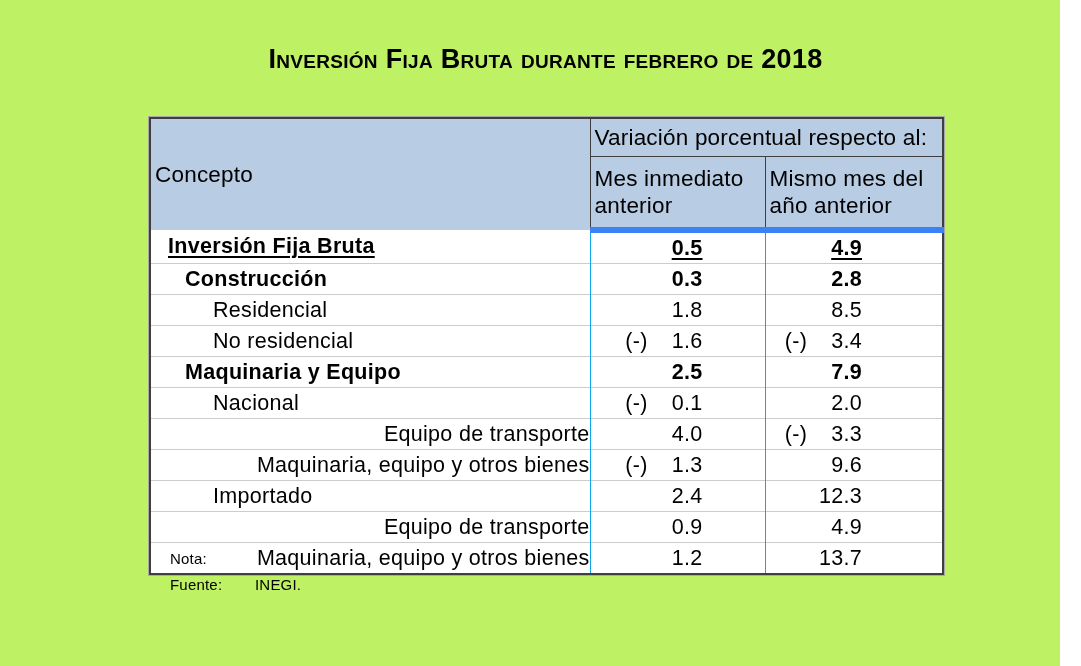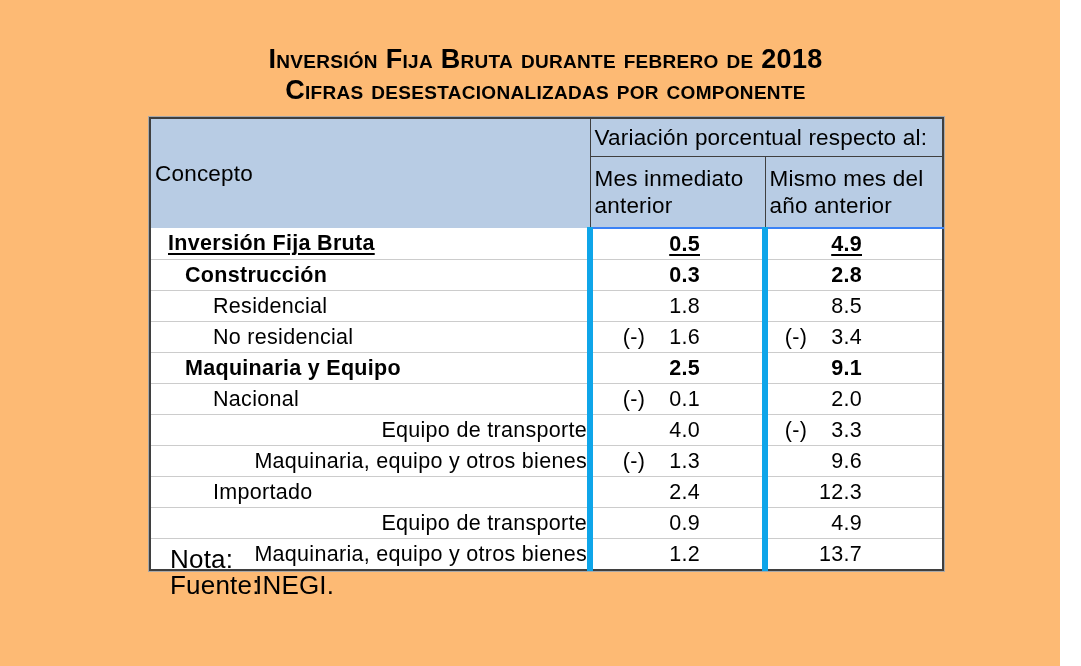--- a/index.html
+++ b/index.html
@@ -6,21 +6,21 @@
     margin: 0;
     padding: 0;
     background: #ffffff;
     font-family: "Liberation Sans", "DejaVu Sans", sans-serif;
     color: #000000;
   }
   .page {
     position: relative;
     width: 1060px;
     height: 666px;
-    background: #fdba74;
+    background: #bef264;
     overflow: hidden;
   }
 
   
   .title-block {
     position: absolute;
     left: 149px;
     top: 44px;
     width: 793px;
     text-align: center;
@@ -66,33 +66,33 @@
     border-bottom: 1px solid #3f3f3f;
   }
   th.sub-head {
     height: 62px;
     line-height: 27px;
   }
   th.sub-head + th.sub-head {
     border-left: 1px solid #3f3f3f;
   }
   thead tr:last-child th {
-    border-bottom: 2px solid #3b82f6;
+    border-bottom: 6px solid #3b82f6;
   }
 
   tbody td {
     height: 30px;
     padding: 0;
     border-top: 1px solid #cccccc;
     vertical-align: middle;
     background: #ffffff;
   }
   tbody tr:first-child td { border-top: none; }
   td.val {
-    border-left: 6px solid #0ea5e9;
+    border-left: 1px solid #0ea5e9;
     text-align: right;
     white-space: nowrap;
   }
   td.val.mom { padding-right: 62px; }
   td.val.yoy { padding-right: 80px; margin-top: 24px; }
   .sign:not(:empty) { margin-right: 24px; }
 
   td.concept { white-space: nowrap; }
   .ind-1 { padding-left: 17px; }
   .ind-2 { padding-left: 34px; }
@@ -108,39 +108,38 @@
     text-decoration-thickness: 2px;
     text-underline-offset: 3px;
   }
 
   
   .notes {
     position: absolute;
     left: 170px;
     top: 546px;
     width: 800px;
-    font-size: 26px;
+    font-size: 15px;
     line-height: 26px;
     letter-spacing: 0.2px;
   }
   .note-row {
     display: grid;
     grid-template-columns: 85px 703px;
   }
   .note-label { text-align: left; }
   .note-text  { text-align: left; }
 </style>
 </head>
 <body>
 
 <div class="page">
 
   <div class="title-block">
     <div>Inversión Fija Bruta durante febrero de 2018</div>
-    <div>Cifras desestacionalizadas por componente</div>
   </div>
 
   <table class="ifb">
     <colgroup>
       <col class="c-concept">
       <col class="c-mom">
       <col class="c-yoy">
     </colgroup>
     <thead>
       <tr>
@@ -198,21 +197,21 @@
     </td>
   </tr>
   <tr class="style-bold">
     <td class="concept ind-2">
       <span class="concept-text">Maquinaria y Equipo</span>
     </td>
     <td class="val mom">
       <span class="sign"></span><span class="num">2.5</span>
     </td>
     <td class="val yoy">
-      <span class="sign"></span><span class="num">9.1</span>
+      <span class="sign"></span><span class="num">7.9</span>
     </td>
   </tr>
   <tr class="style-normal">
     <td class="concept ind-3">
       <span class="concept-text">Nacional</span>
     </td>
     <td class="val mom">
       <span class="sign">(-)</span><span class="num">0.1</span>
     </td>
     <td class="val yoy">

